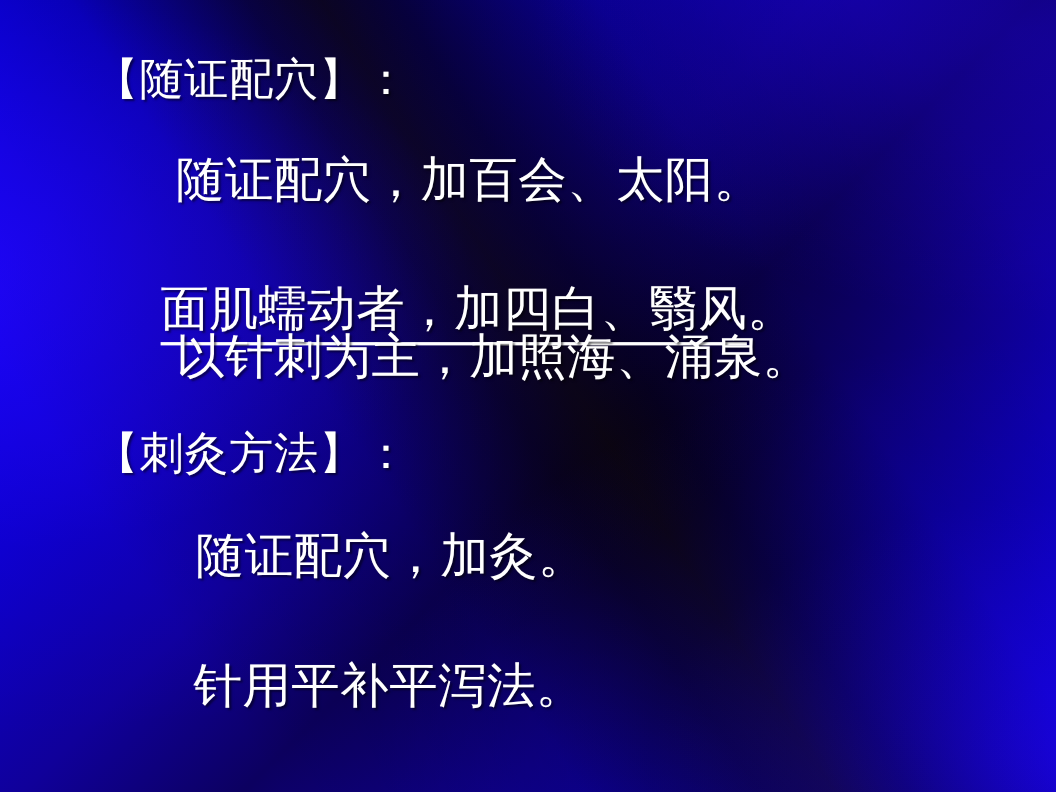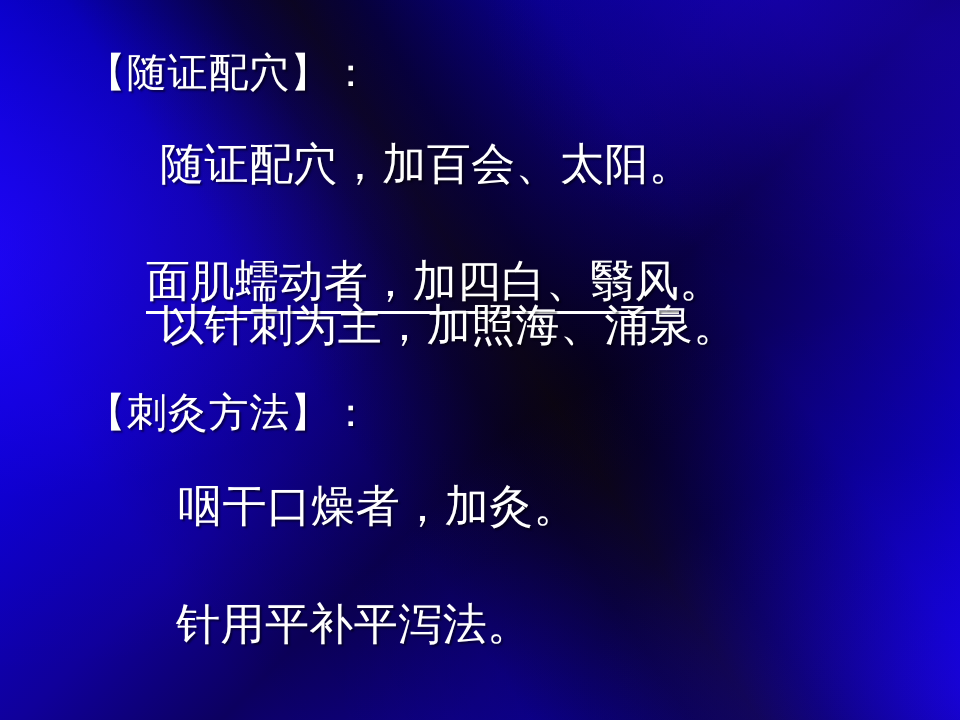--- a/index.html
+++ b/index.html
@@ -117,18 +117,18 @@
     <div class="heading" id="heading-1">【随证配穴】：</div>
 
     <div class="body-line" id="line-1">随证配穴，加百会、太阳。</div>
 
     <div class="body-line" id="line-2"><span class="ul">面肌蠕动者，加四白、翳风</span><span>。</span></div>
 
     <div class="body-line" id="line-3">以针刺为主，加照海、涌泉。</div>
 
     <div class="heading" id="heading-2">【刺灸方法】：</div>
 
-    <div class="body-line" id="line-4">咽干口燥者，加灸。</div>
+    <div class="body-line" id="line-4">随证配穴，加灸。</div>
 
     <div class="body-line" id="line-5">针用平补平泻法。</div>
 
   </div>
 </div>
 
 </body></html>

